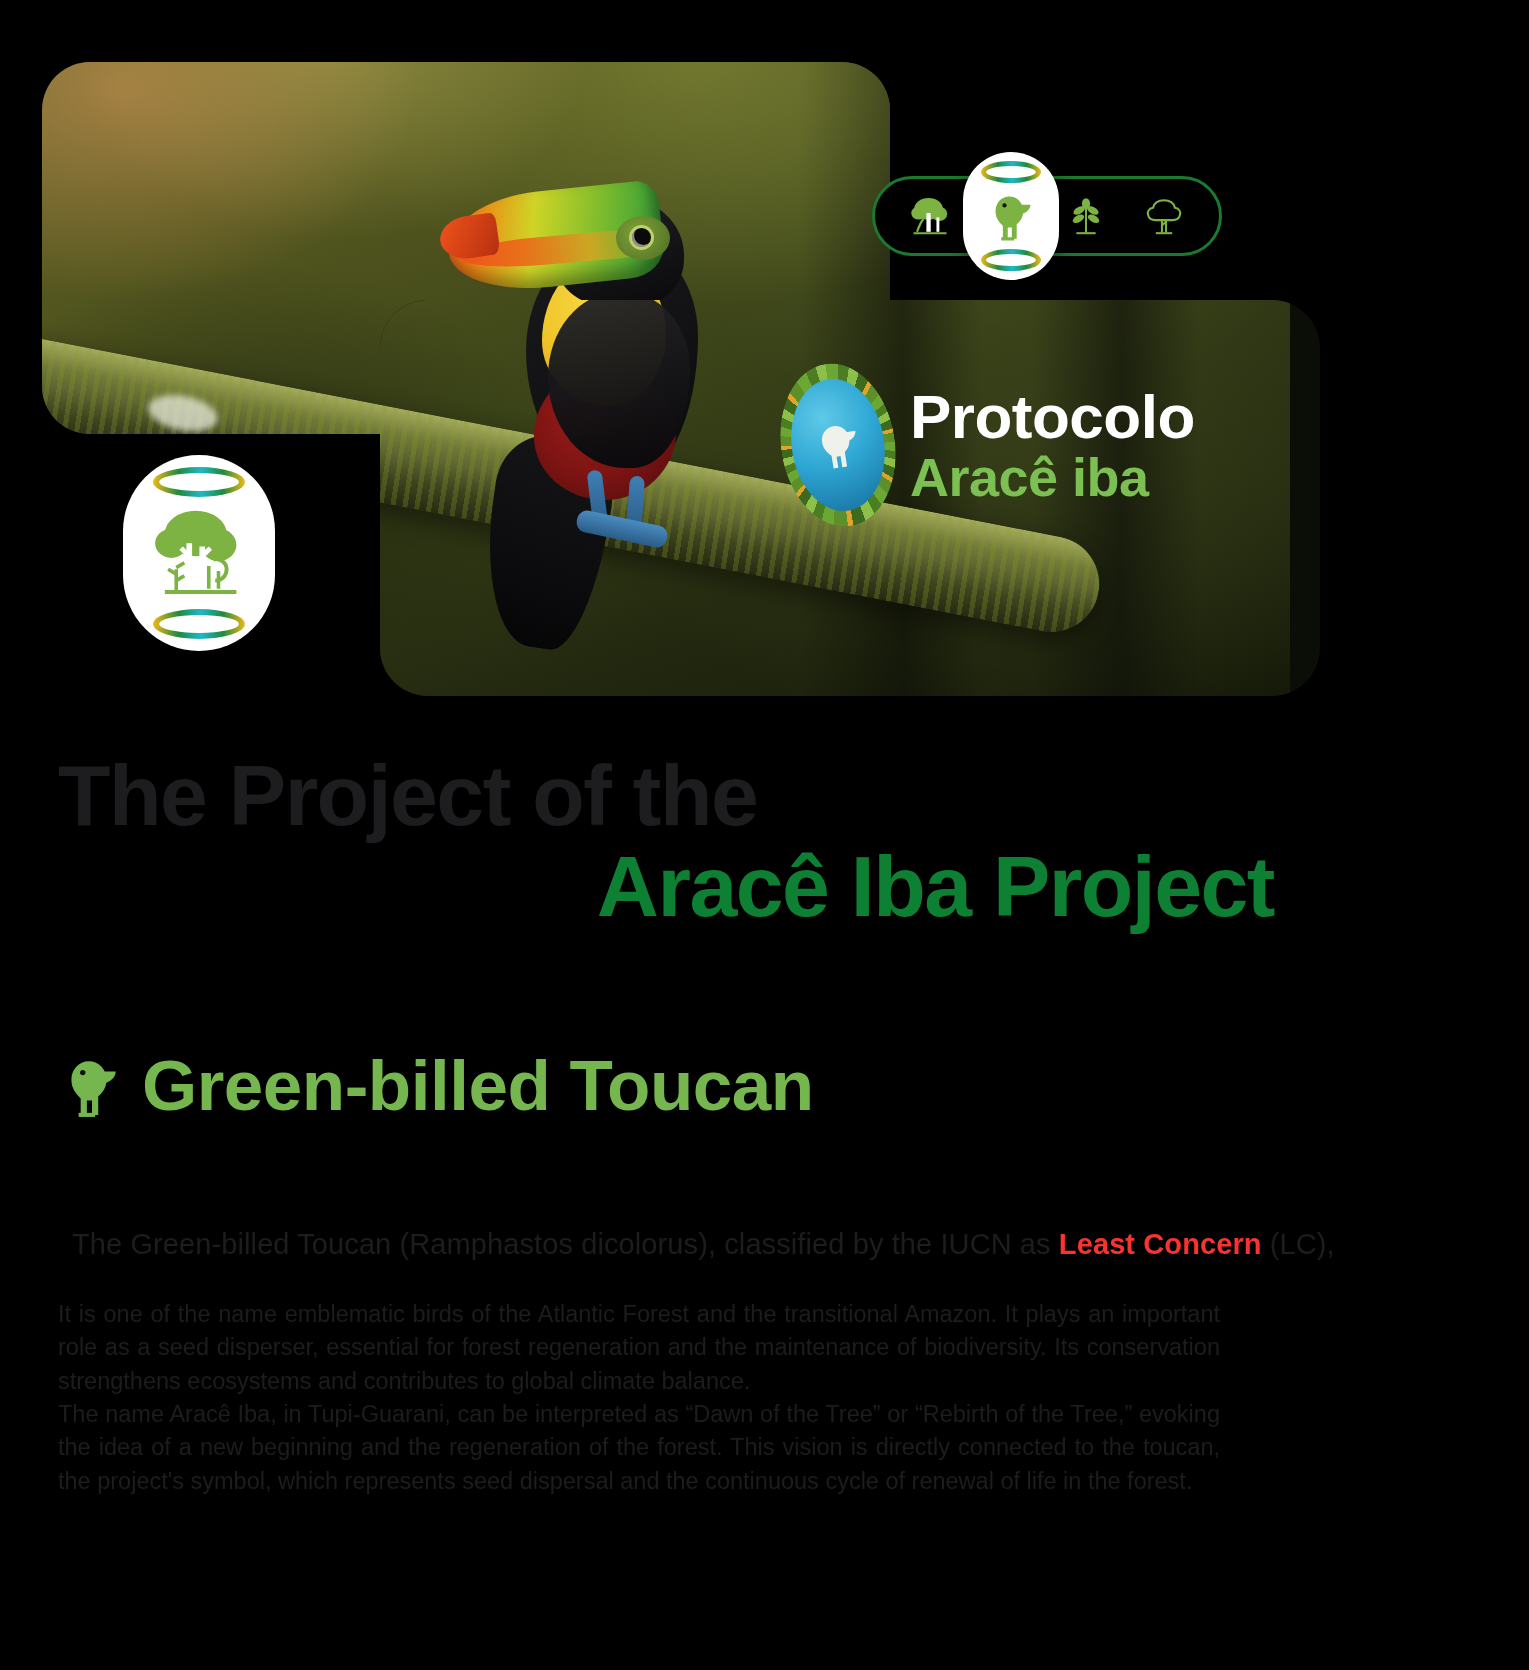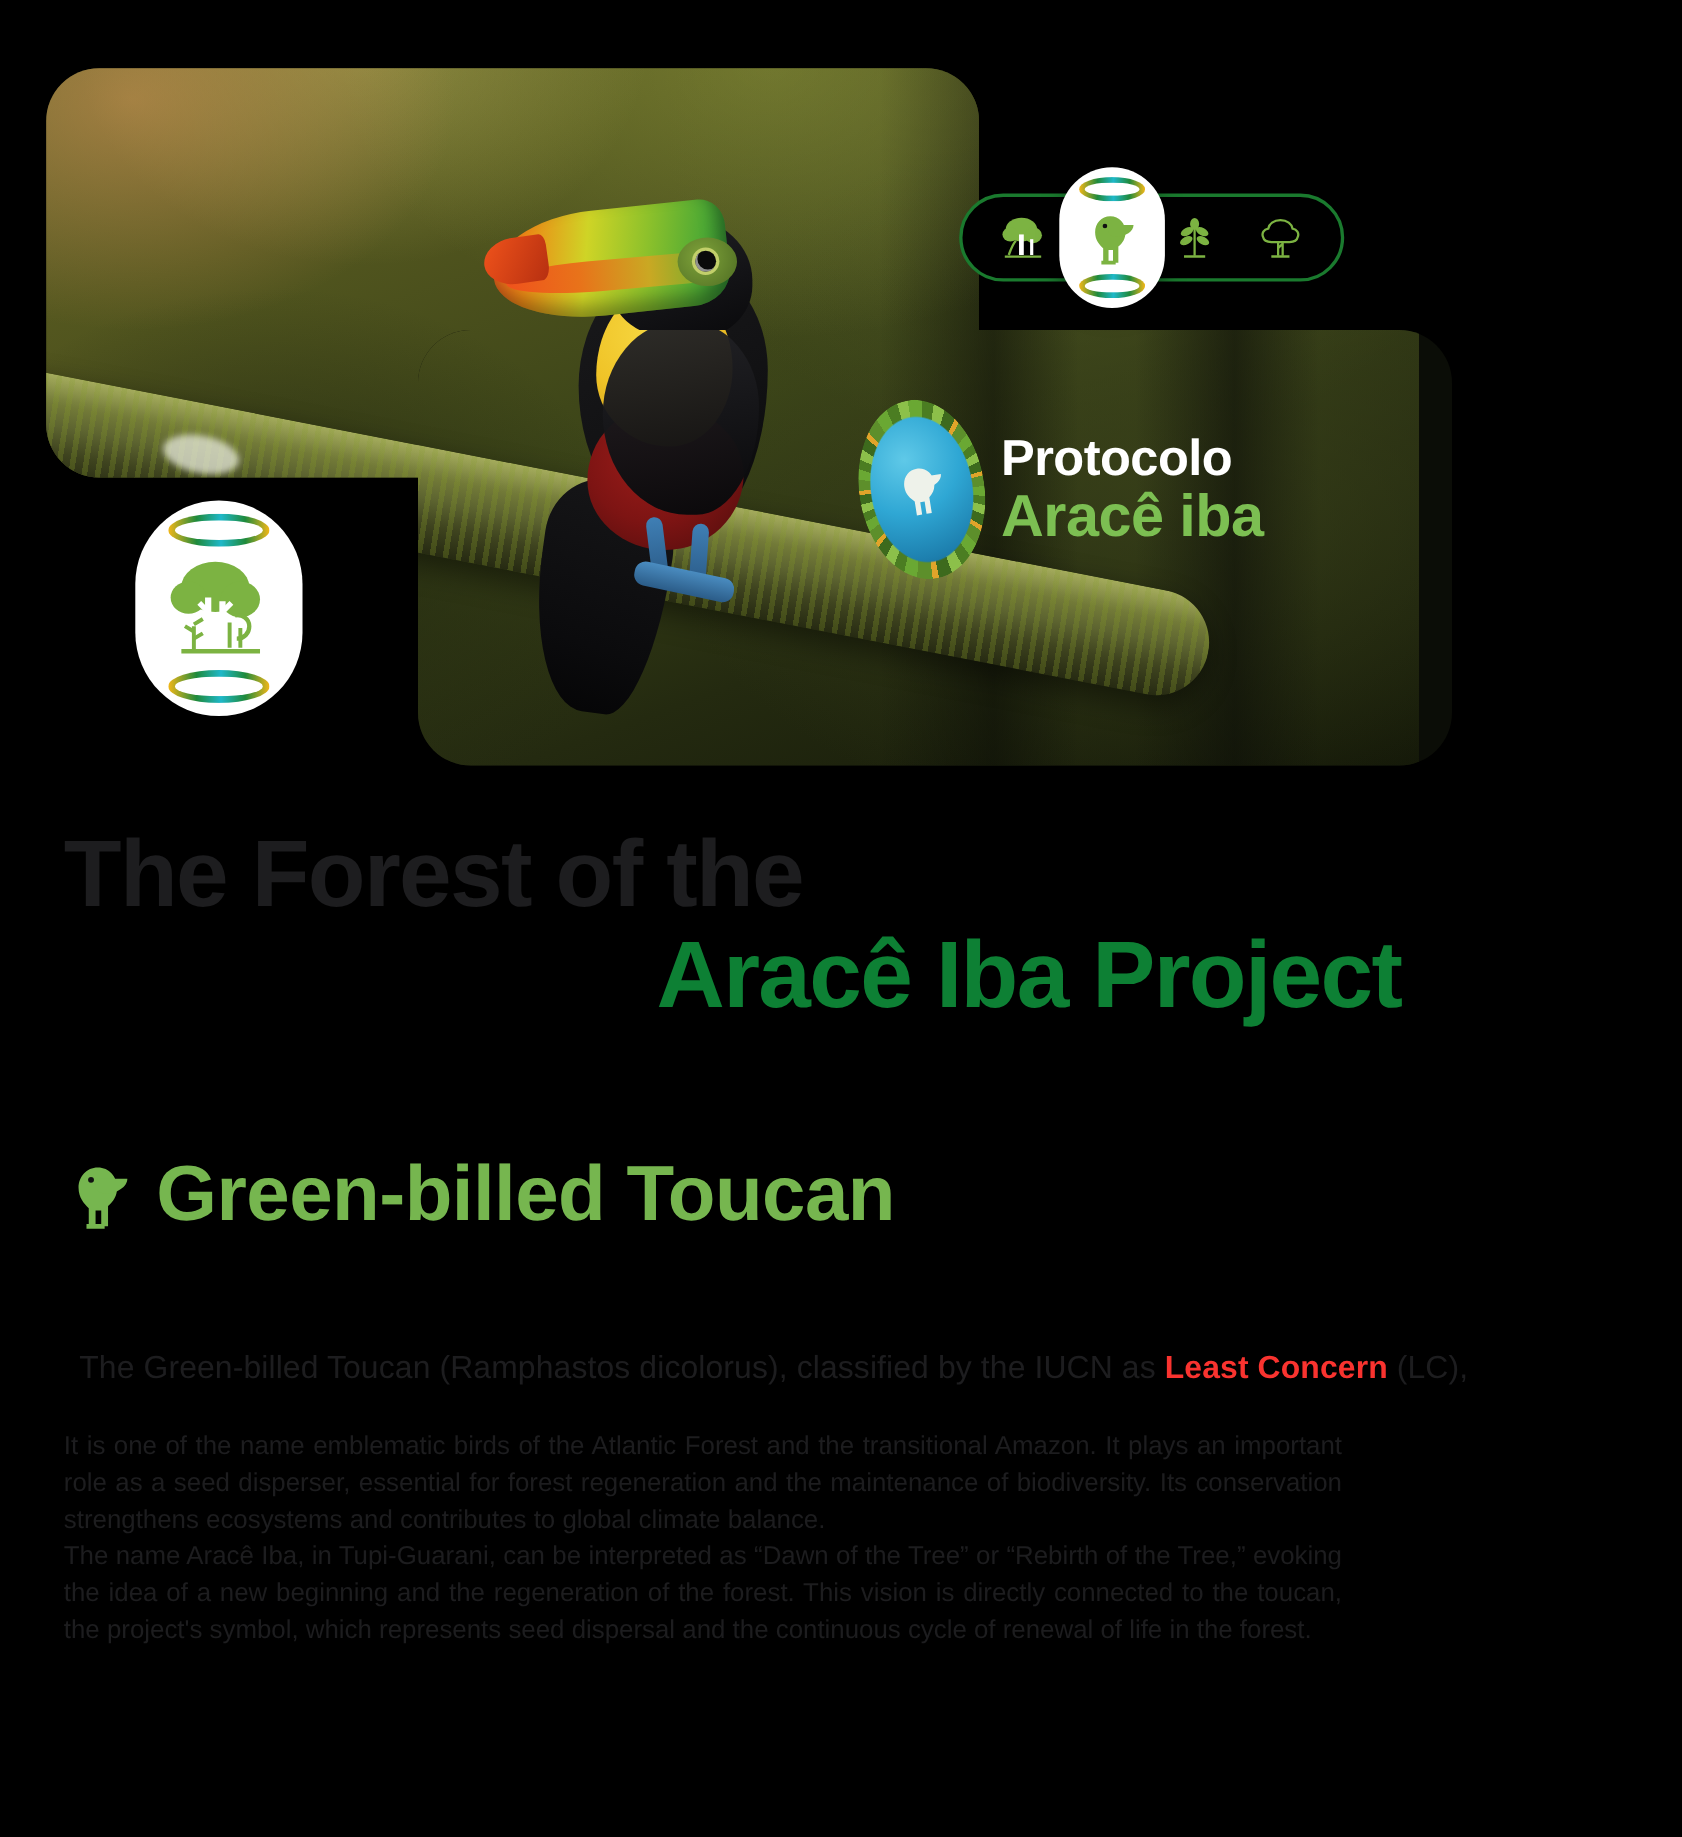--- a/index.html
+++ b/index.html
@@ -214,21 +214,21 @@
       repeating-conic-gradient(from 0deg,
         #6aa833 0deg 9deg, #4b7d22 9deg 17deg,
         #8cc04a 17deg 25deg, #3d6a1d 25deg 34deg,
         #e0a42a 34deg 38deg, #5d8f2b 38deg 48deg);
     -webkit-mask:radial-gradient(closest-side, transparent 80%, #000 82%);
             mask:radial-gradient(closest-side, transparent 80%, #000 82%);
   }
   .brand-mark svg{ position:absolute; left:22px; top:44px; }
 
   .wordmark{ line-height:1.04; }
-  .wm-1{ font-size:46px; font-weight:700; color:#ffffff; letter-spacing:-.5px; }
+  .wm-1{ font-size:62px; font-weight:700; color:#ffffff; letter-spacing:-.5px; }
   .wm-2{ font-size:54px; font-weight:700; color:#7cbf52; letter-spacing:-.5px; }
 
   
   .tree-badge{
     position:absolute; left:123px; top:455px;
     width:152px; height:196px;
     background:#fff;
     border-radius:76px;
     display:flex; align-items:center; justify-content:center;
     z-index:9;
@@ -390,21 +390,21 @@
       <path d="M41 36c4-1 8 2 8 6s-3 7-7 7" fill="none" stroke="#7cb342" stroke-width="2.4"></path>
       <path d="M38 40v14M44 43v11" stroke="#7cb342" stroke-width="2.2" fill="none"></path>
       <path d="M18 42v13" stroke="#7cb342" stroke-width="2.2"></path>
       <path d="M18 45l-5-3M18 49l5-3M18 41l5-3" stroke="#7cb342" stroke-width="2.2"></path>
       <path d="M11 56h44" stroke="#7cb342" stroke-width="2.6"></path>
     </svg>
   </div>
 </div>
 
 <div class="headline">
-  <div class="h-l1">The Forest of the</div>
+  <div class="h-l1">The Project of the</div>
   <div class="h-l2">Aracê Iba Project</div>
 </div>
 
 <div class="species">
   <svg width="66" height="78" viewBox="0 0 64 72">
     <path d="M30 12c-10 0-17 8-17 18 0 9 5 14 9 18v16h6V50h5v14h6V46c5-4 8-9 8-16 0-10-7-18-17-18z" fill="#76b64f"></path>
     <path d="M30 22h26c0 7-9 13-19 13-6 0-9-3-9-7s1-6 2-6z" fill="#76b64f"></path>
     <circle cx="24" cy="23" r="2.6" fill="#111"></circle>
     <path d="M20 64h16" stroke="#76b64f" stroke-width="4"></path>
   </svg>

